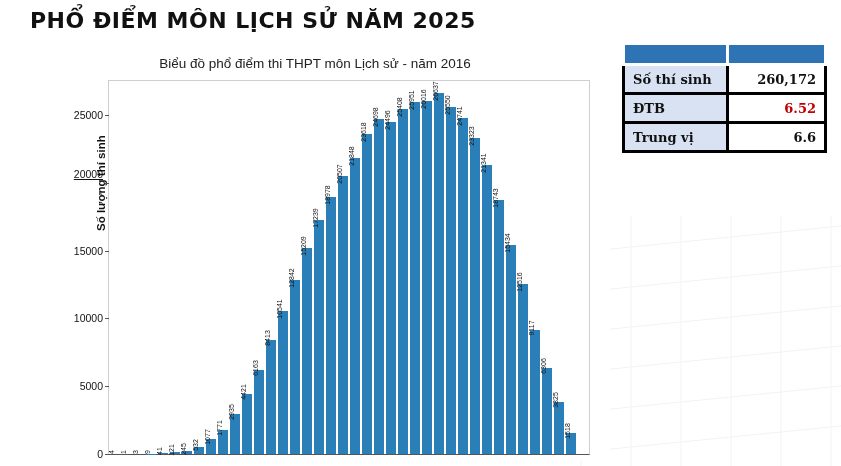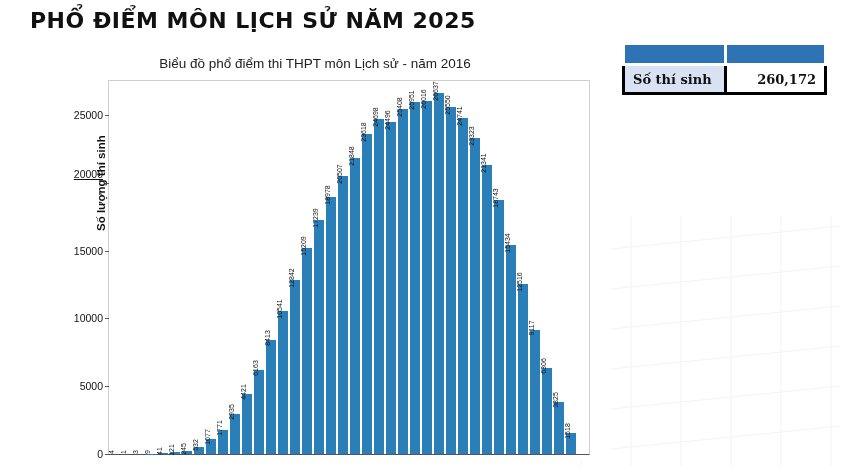--- a/index.html
+++ b/index.html
@@ -377,14 +377,22 @@
 <table class="stats-table">
   <tbody id="stats-body">
     <tr class="stats-head">
       <td></td>
       <td></td>
     </tr>
   <tr>
         <td class="lbl">Số thí sinh</td>
         <td class="val">260,172</td>
       </tr>
+      <tr>
+        <td class="lbl">ĐTB</td>
+        <td class="val red">6.52</td>
+      </tr>
+      <tr>
+        <td class="lbl">Trung vị</td>
+        <td class="val">6.6</td>
+      </tr>
     </tbody>
 </table>
 
 </body></html>

